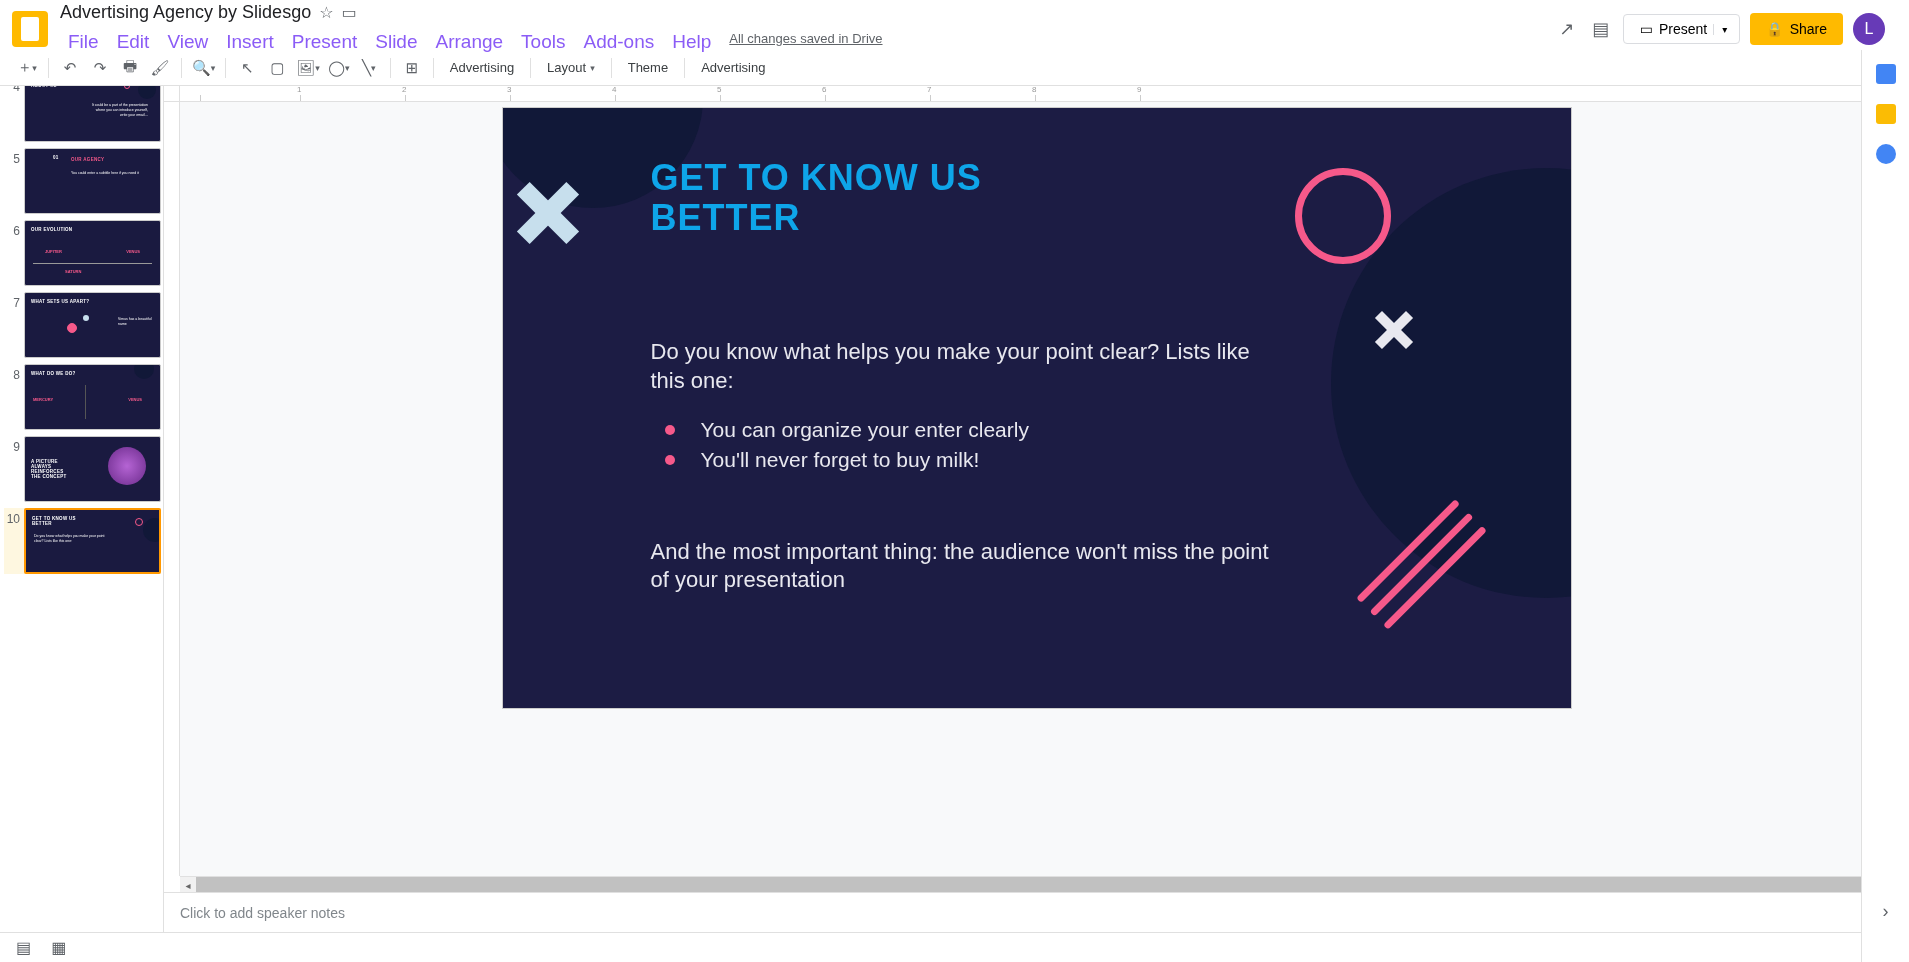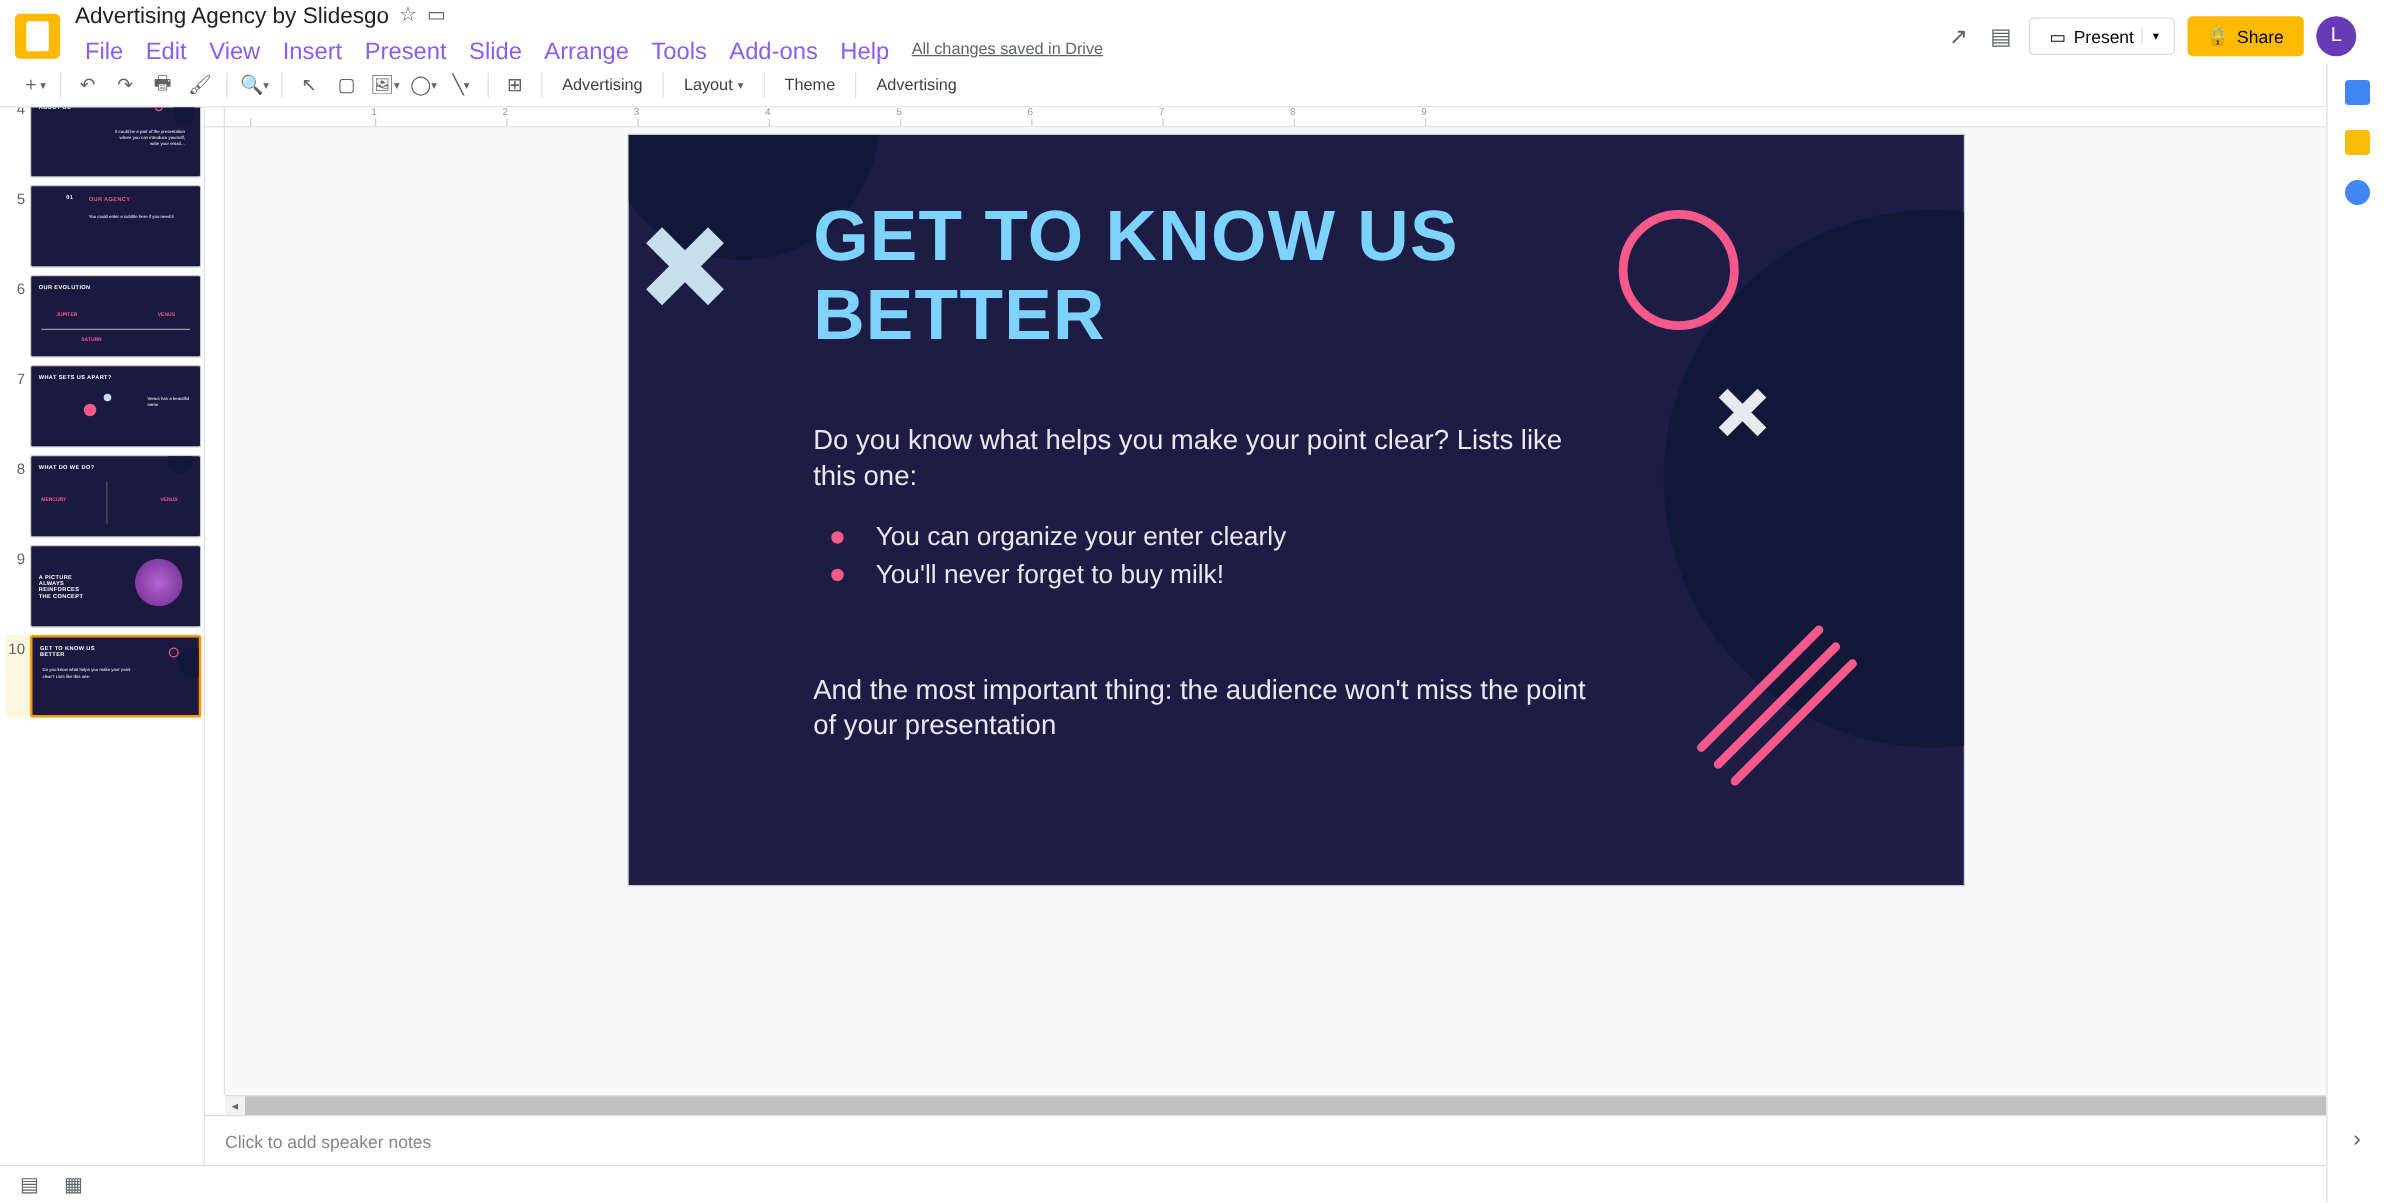--- a/index.html
+++ b/index.html
@@ -65,21 +65,21 @@
 .deco-x-blue::before { transform: rotate(45deg); }
 .deco-x-blue::after { transform: rotate(-45deg); }
 .deco-x-white { position: absolute; right: 155px; top: 200px; width: 44px; height: 44px; }
 .deco-x-white::before, .deco-x-white::after { content: ""; position: absolute; width: 44px; height: 10px; background: #e8e8ef; top: 17px; }
 .deco-x-white::before { transform: rotate(45deg); }
 .deco-x-white::after { transform: rotate(-45deg); }
 .deco-ring { position: absolute; width: 96px; height: 96px; border: 7px solid #f6598a; border-radius: 50%; right: 180px; top: 60px; }
 .deco-lines { position: absolute; right: 70px; bottom: 50px; width: 120px; height: 120px; transform: rotate(-45deg); }
 .deco-lines div { height: 7px; background: #f6598a; margin-bottom: 12px; border-radius: 4px; }
 .deco-lines div:nth-child(1){width:140px;} .deco-lines div:nth-child(2){width:140px;} .deco-lines div:nth-child(3){width:140px;}
-.slide-title { position: absolute; left: 148px; top: 50px; color: #7dd3fc; font-size: 57px; font-weight: 800; line-height: 1.1; letter-spacing: 1px; font-family: "Arial Black", Arial, sans-serif; }
+.slide-title { position: absolute; left: 148px; top: 50px; color: #0ea5e9; font-size: 36px; font-weight: 800; line-height: 1.1; letter-spacing: 1px; font-family: "Arial Black", Arial, sans-serif; }
 .slide-text { position: absolute; left: 148px; top: 230px; width: 620px; color: #e8e8ef; font-size: 22px; line-height: 1.3; font-weight: 300; }
 .slide-list { position: absolute; left: 148px; top: 310px; }
 .slide-list-item { display: flex; align-items: center; gap: 26px; color: #e8e8ef; font-size: 21px; margin-bottom: 6px; font-weight: 300; }
 .bullet { width: 10px; height: 10px; border-radius: 50%; background: #f6598a; flex-shrink: 0; margin-left: 14px; }
 .slide-text2 { position: absolute; left: 148px; top: 430px; width: 640px; color: #e8e8ef; font-size: 22px; line-height: 1.25; font-weight: 300; }
 
 
 .speaker-notes { height: 40px; border-top: 1px solid #e0e0e0; padding: 10px 16px; font-size: 14px; color: #80868b; cursor: text; display:flex; align-items:center; justify-content:space-between;}
 .footer-bar { height: 30px; border-top: 1px solid #e0e0e0; display: flex; align-items: center; padding: 0 16px; gap: 20px; position:relative;}
 .footer-icon { color: #5f6368; cursor: pointer; font-size:16px;}

